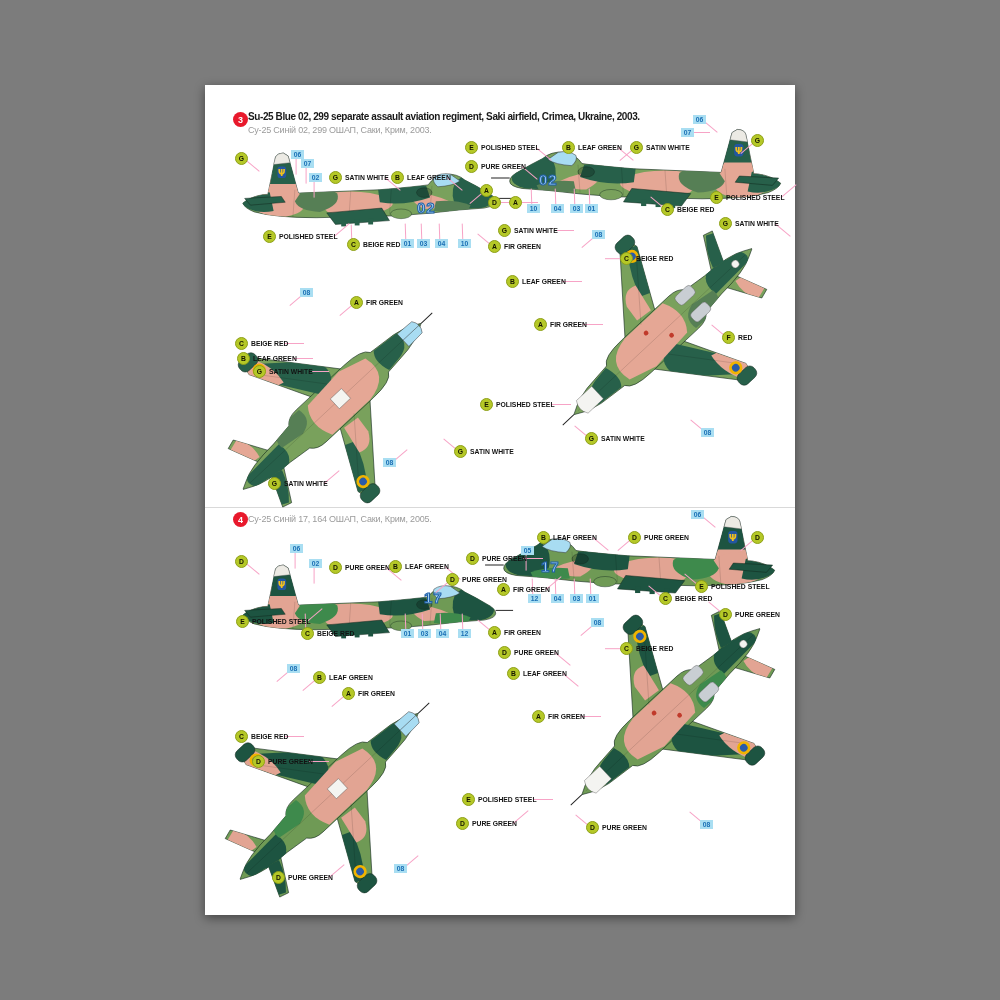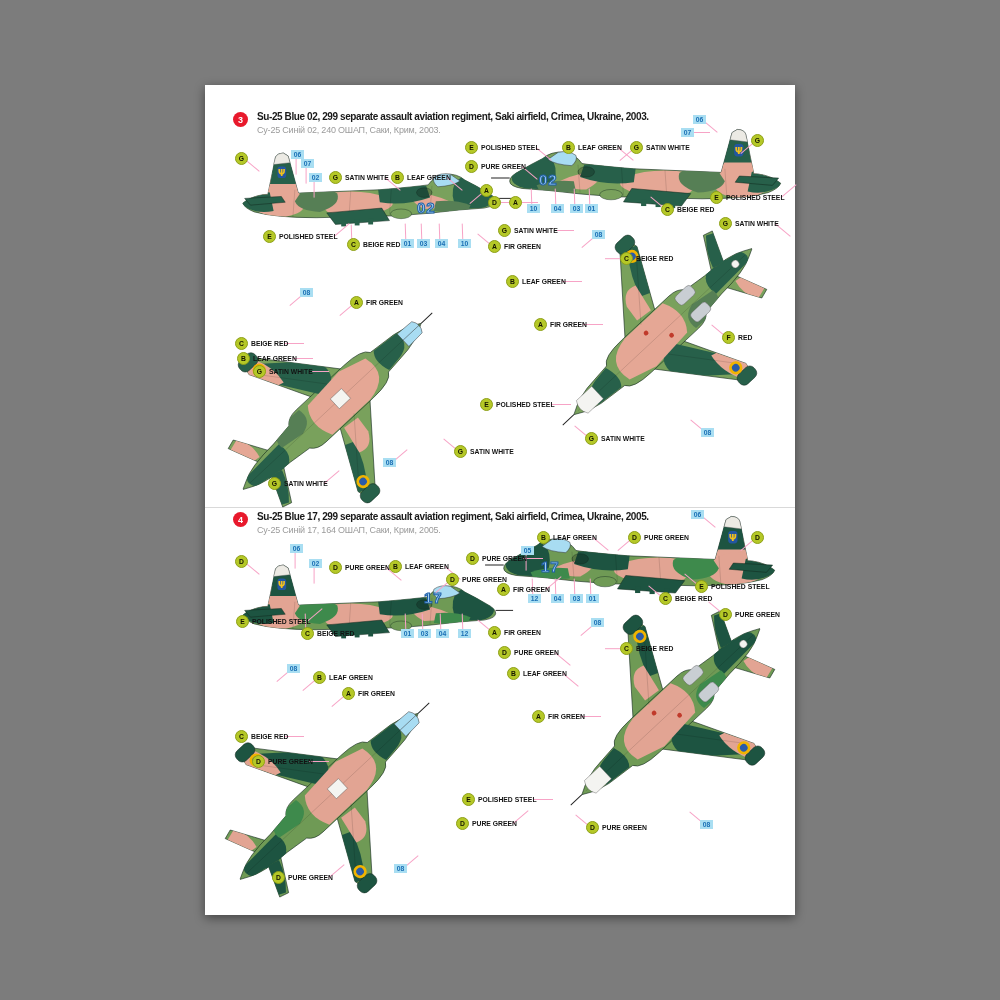--- a/index.html
+++ b/index.html
@@ -4,21 +4,21 @@
 <style>
   html,body{margin:0;padding:0;}
   body{width:1000px;height:1000px;background:#7c7c7c;font-family:"Liberation Sans",sans-serif;overflow:hidden;}
   .page{position:absolute;left:205px;top:85px;width:590px;height:830px;background:#ffffff;
         box-shadow:0 3px 10px rgba(0,0,0,.45);}
   .sec{position:absolute;inset:0;}
   
   .hdr{position:absolute;display:flex;align-items:flex-start;}
   .badge{width:15px;height:15px;border-radius:50%;background:#e8192c;color:#fff;font-size:9px;
          font-weight:bold;display:flex;align-items:center;justify-content:center;flex:0 0 auto;margin-top:1px;}
-  .titles{margin-left:9px;}
+  .titles{}
   .title{font-size:10px;font-weight:bold;color:#191919;letter-spacing:-0.4px;white-space:nowrap;}
   .subtitle{font-size:9px;color:#9b9b9b;letter-spacing:-0.2px;margin-top:3px;white-space:nowrap;}
   .divider{position:absolute;left:0;top:422px;width:100%;height:1px;background:#d9d9d9;}
   
   .view{position:absolute;z-index:1;}
   .view svg{display:block;overflow:visible;}
   .rot47 svg{transform:rotate(47deg);}
   .rot227 svg{transform:rotate(227deg);}
   .flip svg{transform:scaleX(-1);}
   .code{position:absolute;z-index:2;font-size:15px;font-weight:bold;color:#9fd0f0;
@@ -138,21 +138,21 @@
         <circle cx="105" cy="250" r="4" fill="#f4f4f1" stroke="#555" stroke-width="0.4"></circle>
       </symbol>
     </defs>
   </svg>
 
   <div class="sec pal3">
     <div class="hdr" style="left:28px;top:26px">
       <div class="badge">3</div>
       <div class="titles">
         <div class="title">Su-25 Blue 02, 299 separate assault aviation regiment, Saki airfield, Crimea, Ukraine, 2003.</div>
-        <div class="subtitle">Су-25 Синій 02, 240 ОШАП, Саки, Крим, 2003.</div>
+        <div class="subtitle">Су-25 Синій 02, 299 ОШАП, Саки, Крим, 2003.</div>
       </div>
     </div>
 
     <div class="view" style="left:30px;top:62px">
       <svg width="280" height="97" viewBox="0 0 290 100">
           <use href="#side"></use>
         </svg>
     </div>
     <div class="view flip" style="left:284px;top:38px">
       <svg width="300" height="104" viewBox="0 0 290 100">
@@ -389,21 +389,20 @@
         </div>
       </div>
   </div>
 
   <div class="divider"></div>
 
   <div class="sec pal4">
     <div class="hdr" style="left:28px;top:426px">
       <div class="badge">4</div>
       <div class="titles">
-        <div class="title">Su-25 Blue 17, 299 separate assault aviation regiment, Saki airfield, Crimea, Ukraine, 2005.</div>
         <div class="subtitle">Су-25 Синій 17, 164 ОШАП, Саки, Крим, 2005.</div>
       </div>
     </div>
 
     <div class="view" style="left:30px;top:474px">
       <svg width="280" height="97" viewBox="0 0 290 100">
           <use href="#side"></use>
         </svg>
     </div>
     <div class="view flip" style="left:278px;top:425px">

